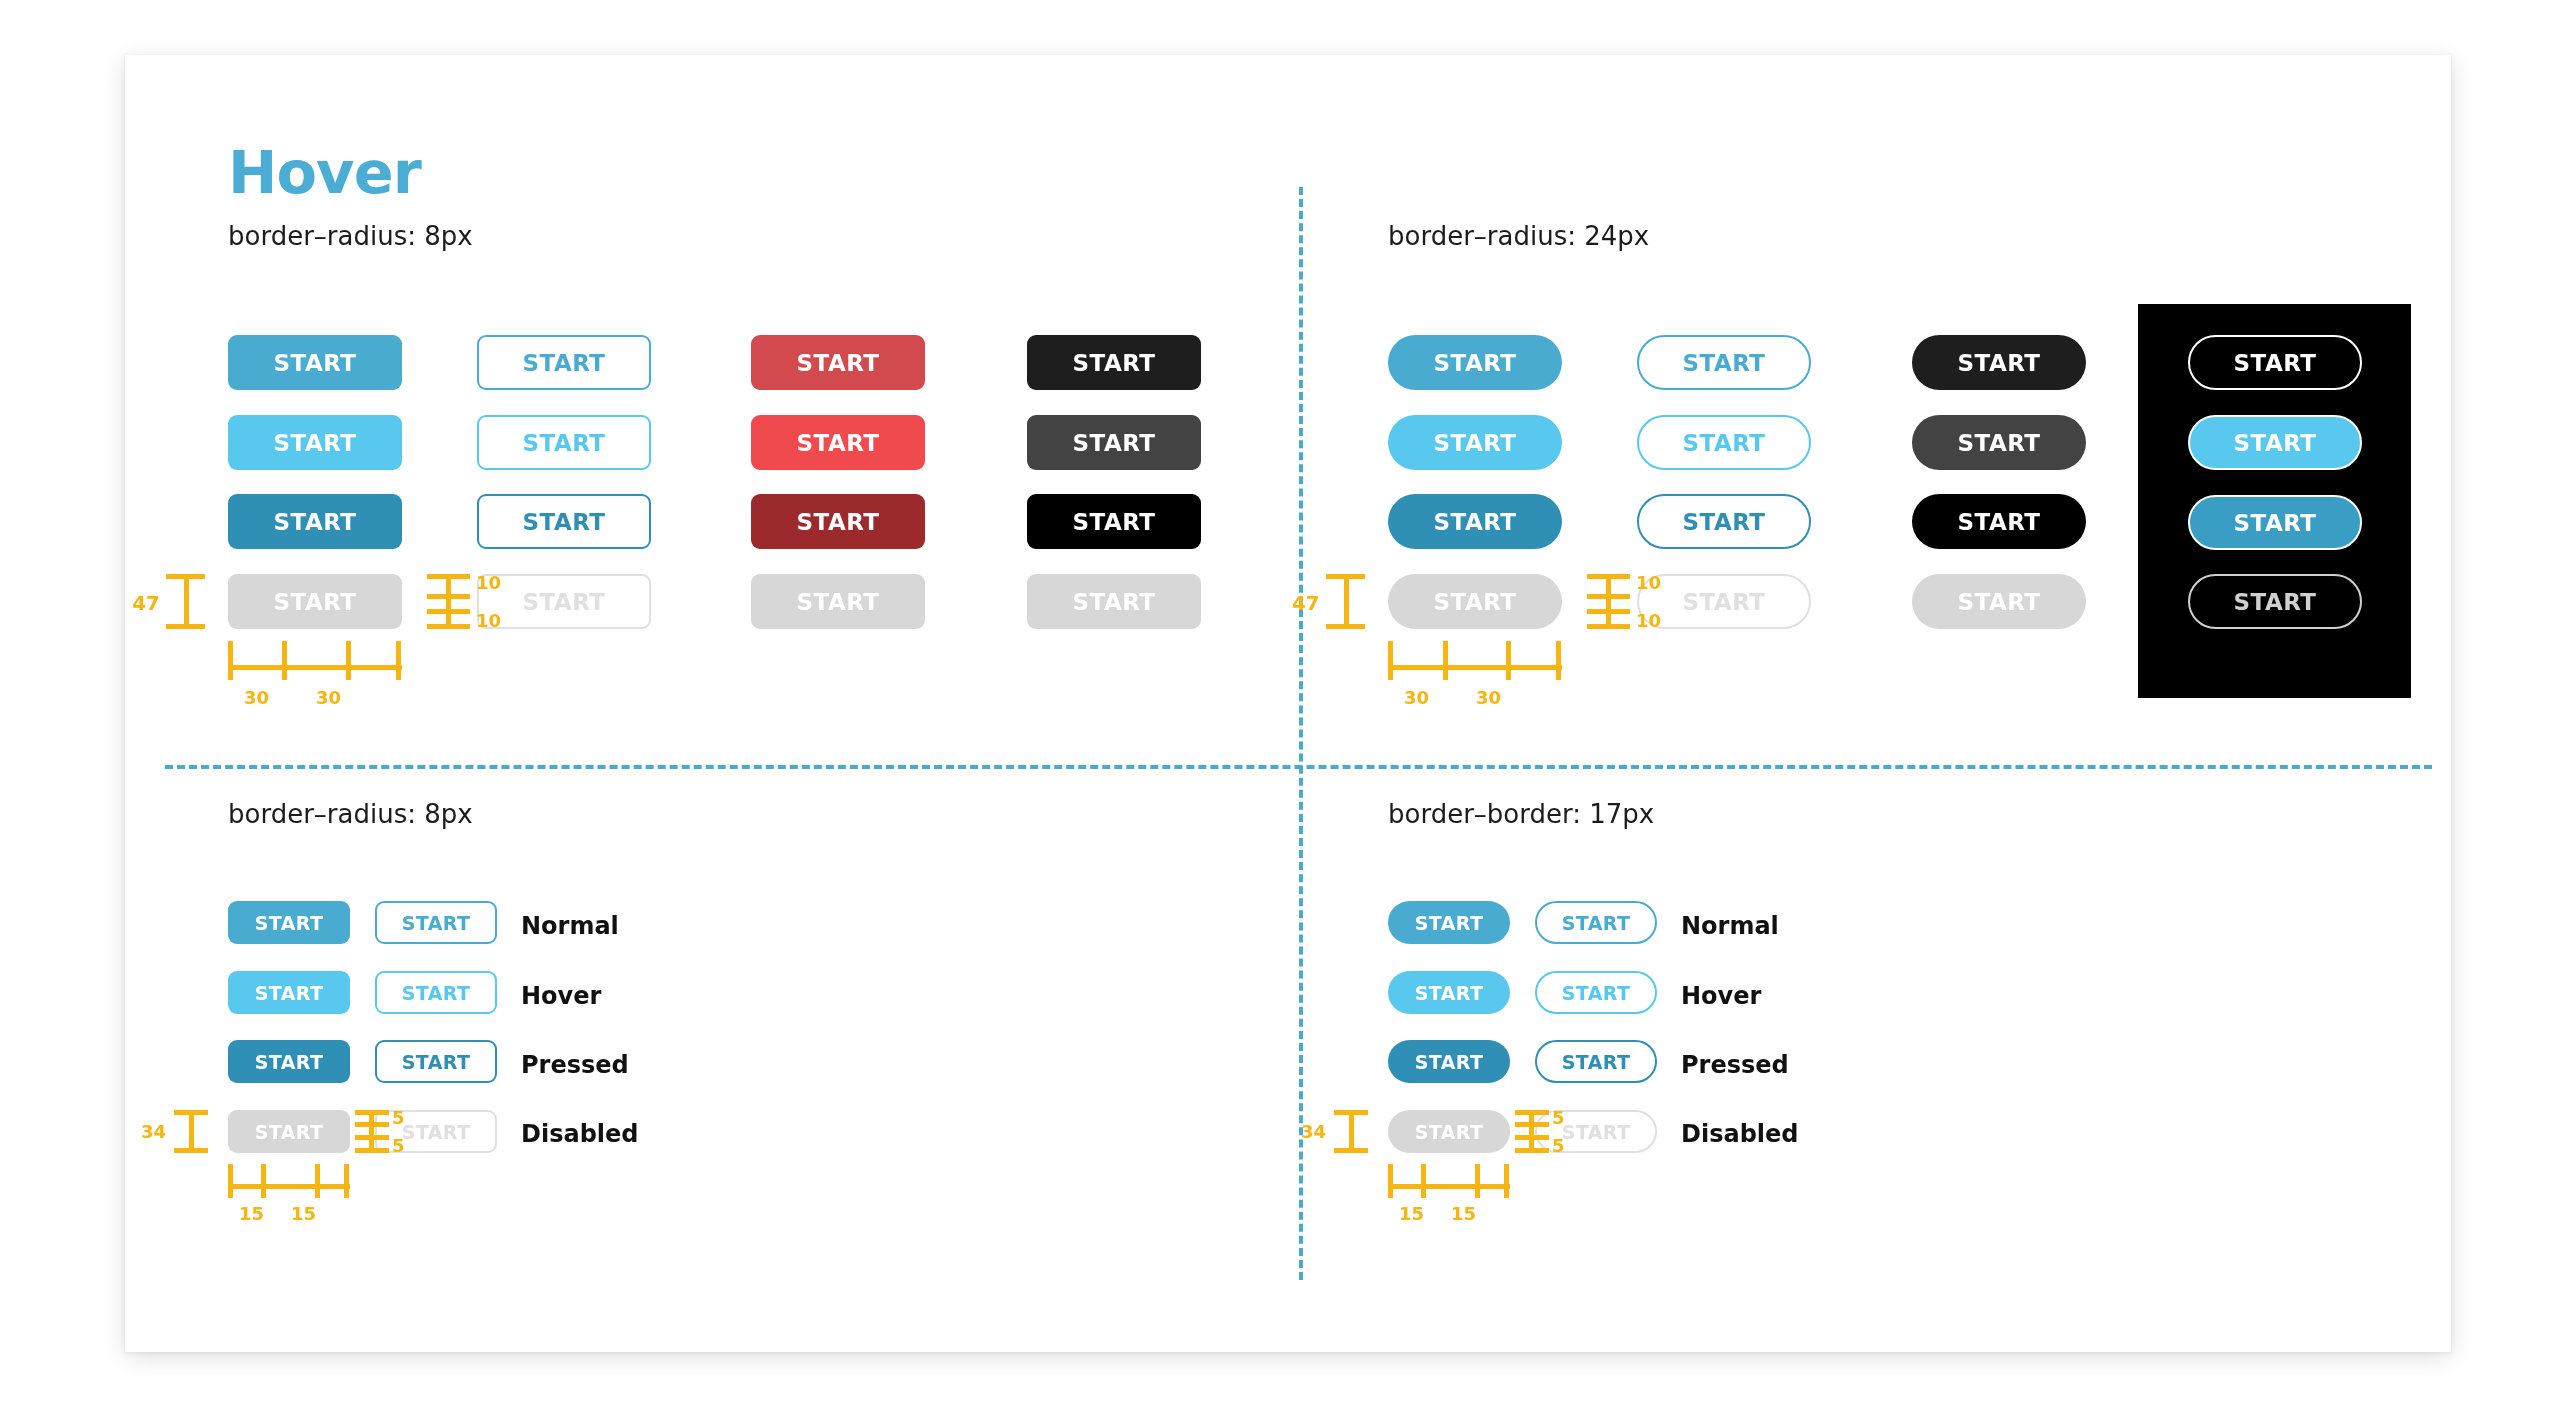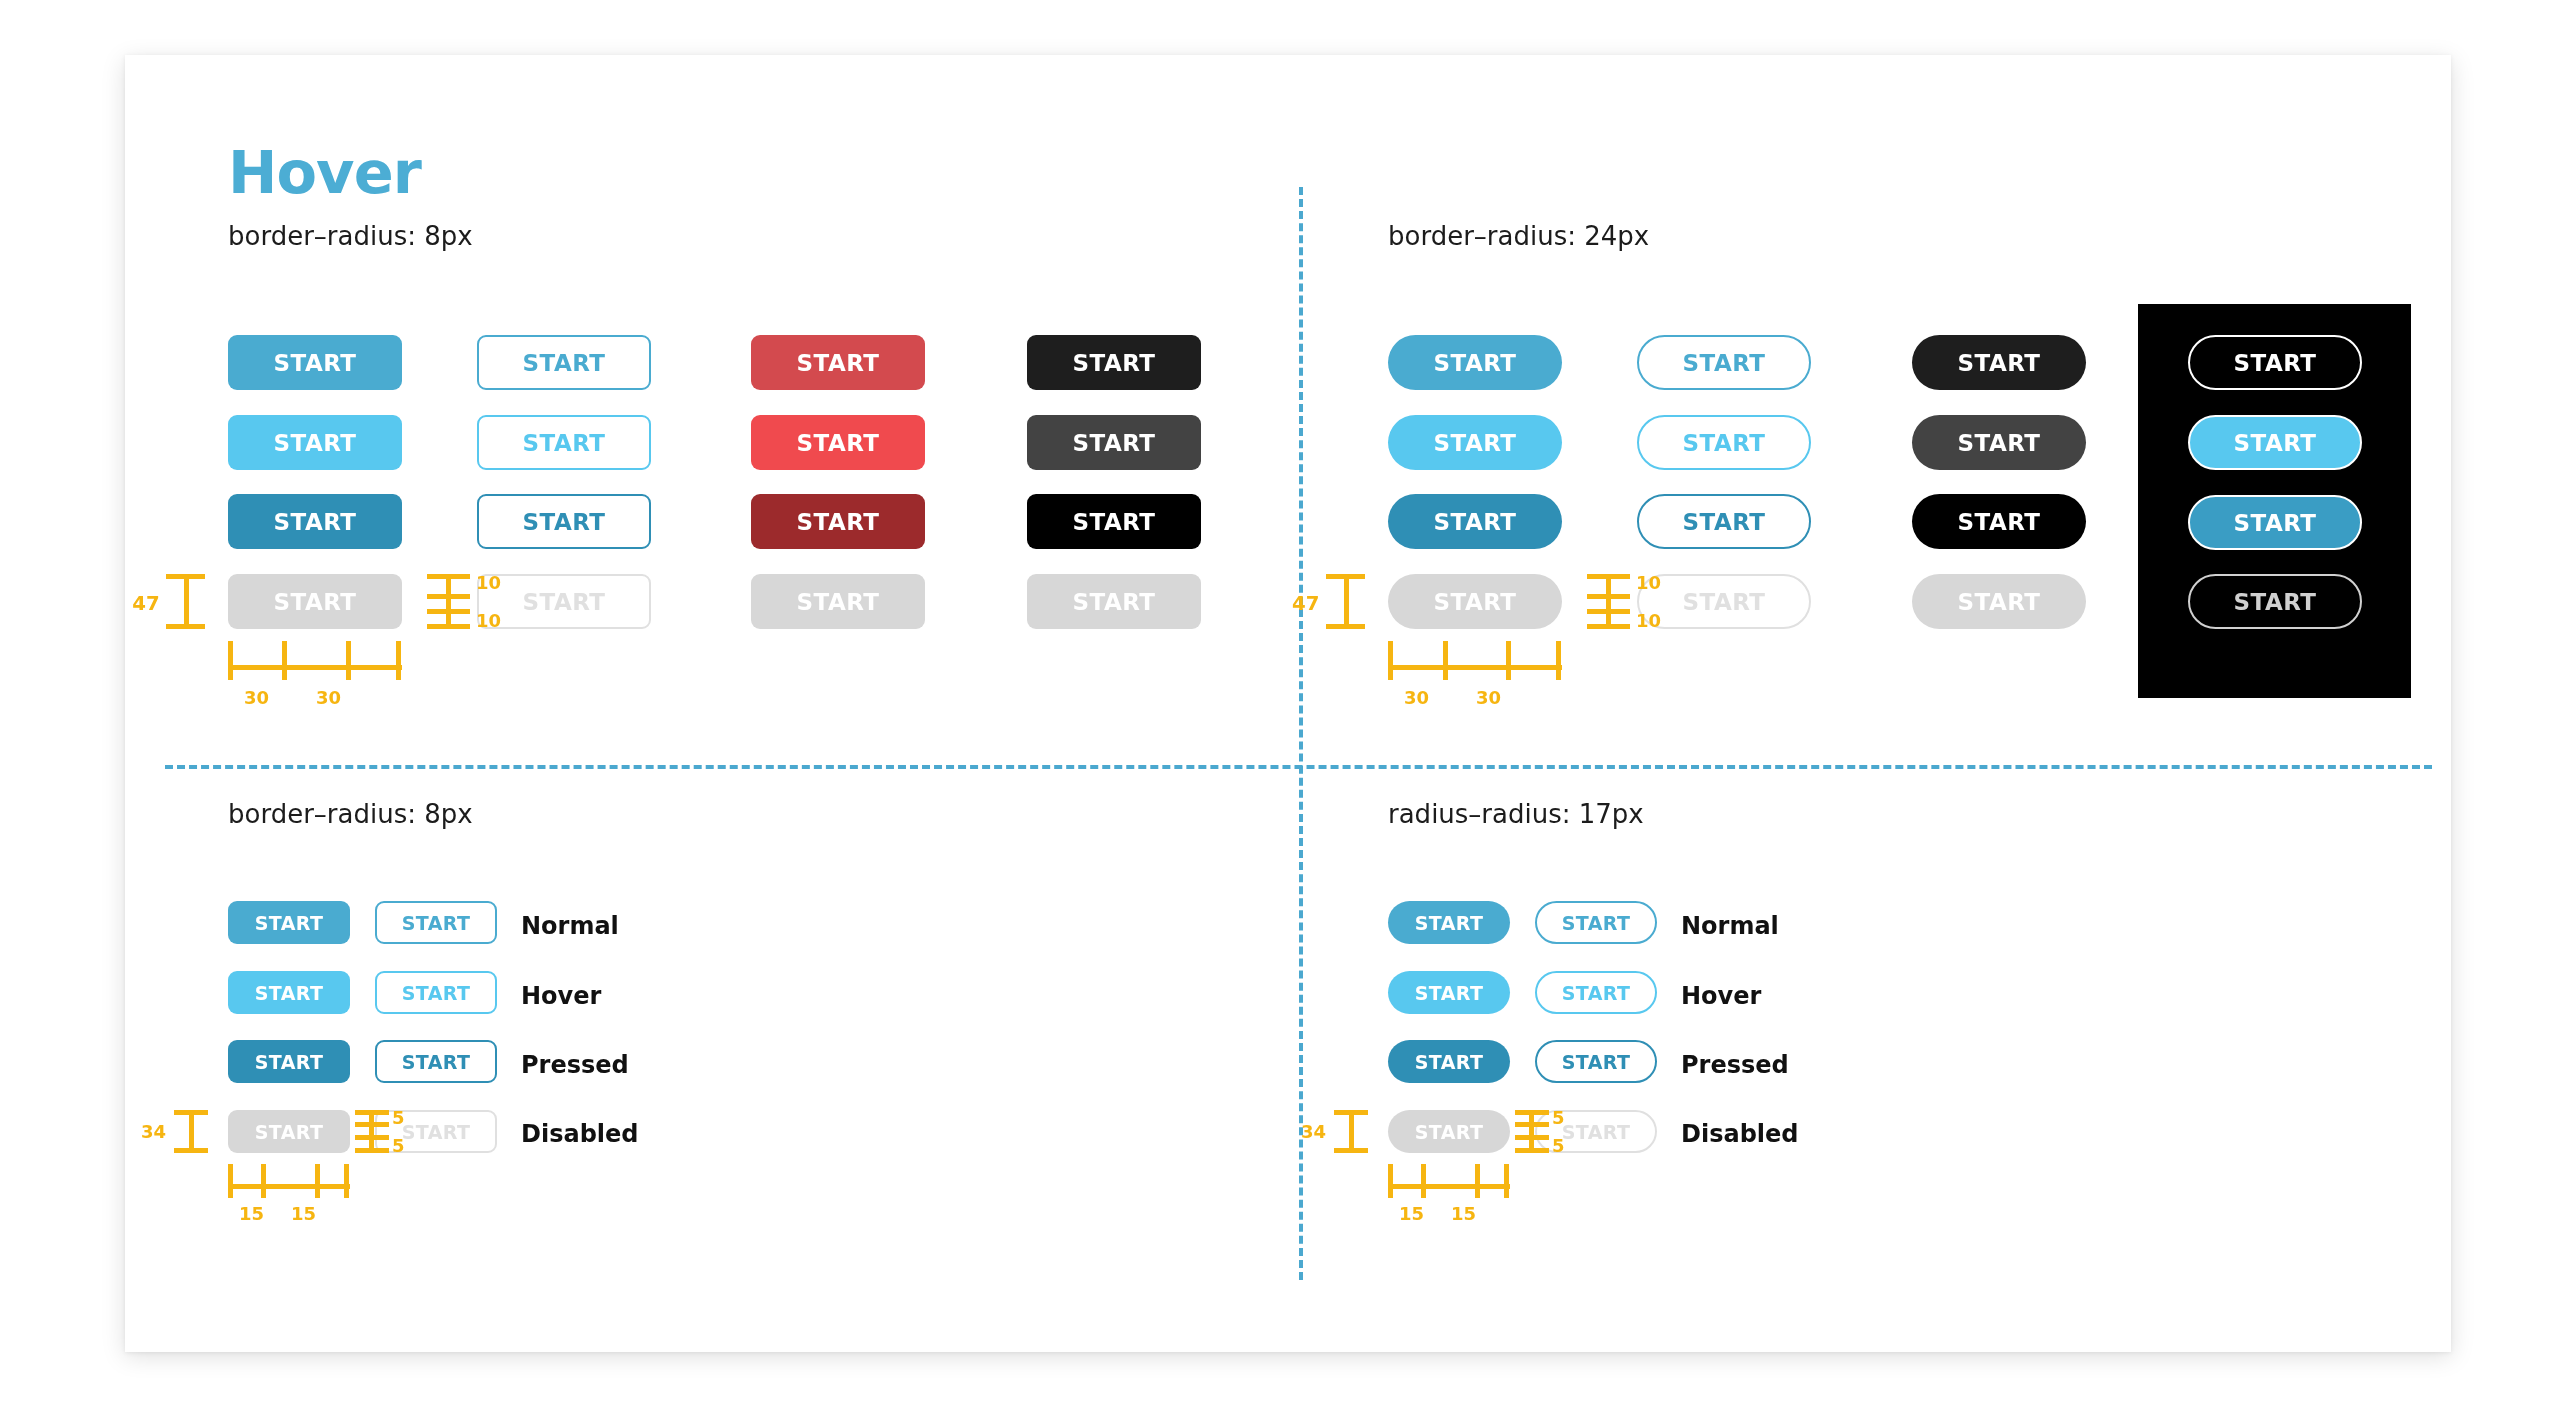--- a/index.html
+++ b/index.html
@@ -333,21 +333,21 @@
         <div class="ann-bar-v" style="left:136px; top:1109px; height:34px;"></div>
         <div class="ann-bar-v" style="left:190px; top:1109px; height:34px;"></div>
         <div class="ann-bar-v" style="left:219px; top:1109px; height:34px;"></div>
         <div class="ann-bar-h" style="left:103px; top:1129px; width:122px;"></div>
         <div class="ann-num small" style="left:114px; top:1148px;">15</div>
         <div class="ann-num small" style="left:166px; top:1148px;">15</div>
       </div>
     </div>
 
     <div class="quadrant">
-      <div class="section-label" style="left:1263px; top:744px;">radius–radius: 17px</div>
+      <div class="section-label" style="left:1263px; top:744px;">border–border: 17px</div>
 
       <div class="btn sm r17 f-normal" style="left:1263px; top:846px;">START</div>
       <div class="btn sm r17 f-hover" style="left:1263px; top:916px;">START</div>
       <div class="btn sm r17 f-pressed" style="left:1263px; top:985px;">START</div>
       <div class="btn sm r17 f-disabled" style="left:1263px; top:1055px;">START</div>
 
       <div class="btn sm r17 o-normal" style="left:1410px; top:846px;">START</div>
       <div class="btn sm r17 o-hover" style="left:1410px; top:916px;">START</div>
       <div class="btn sm r17 o-pressed" style="left:1410px; top:985px;">START</div>
       <div class="btn sm r17 o-disabled" style="left:1410px; top:1055px;">START</div>

